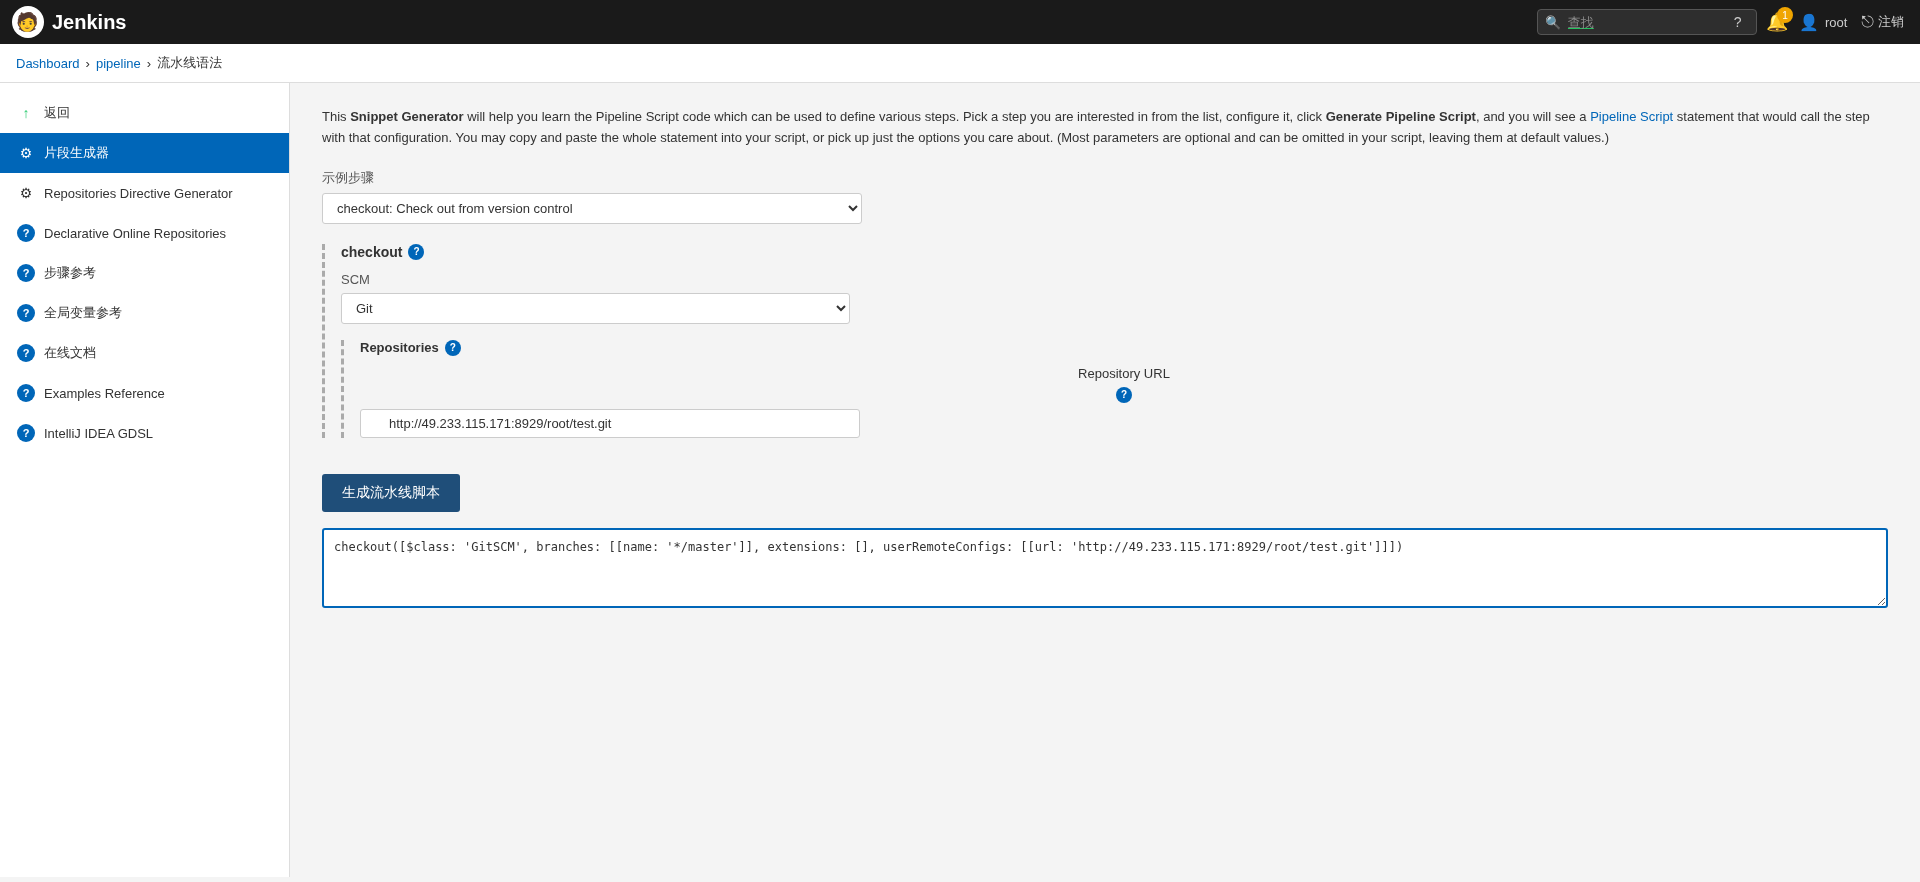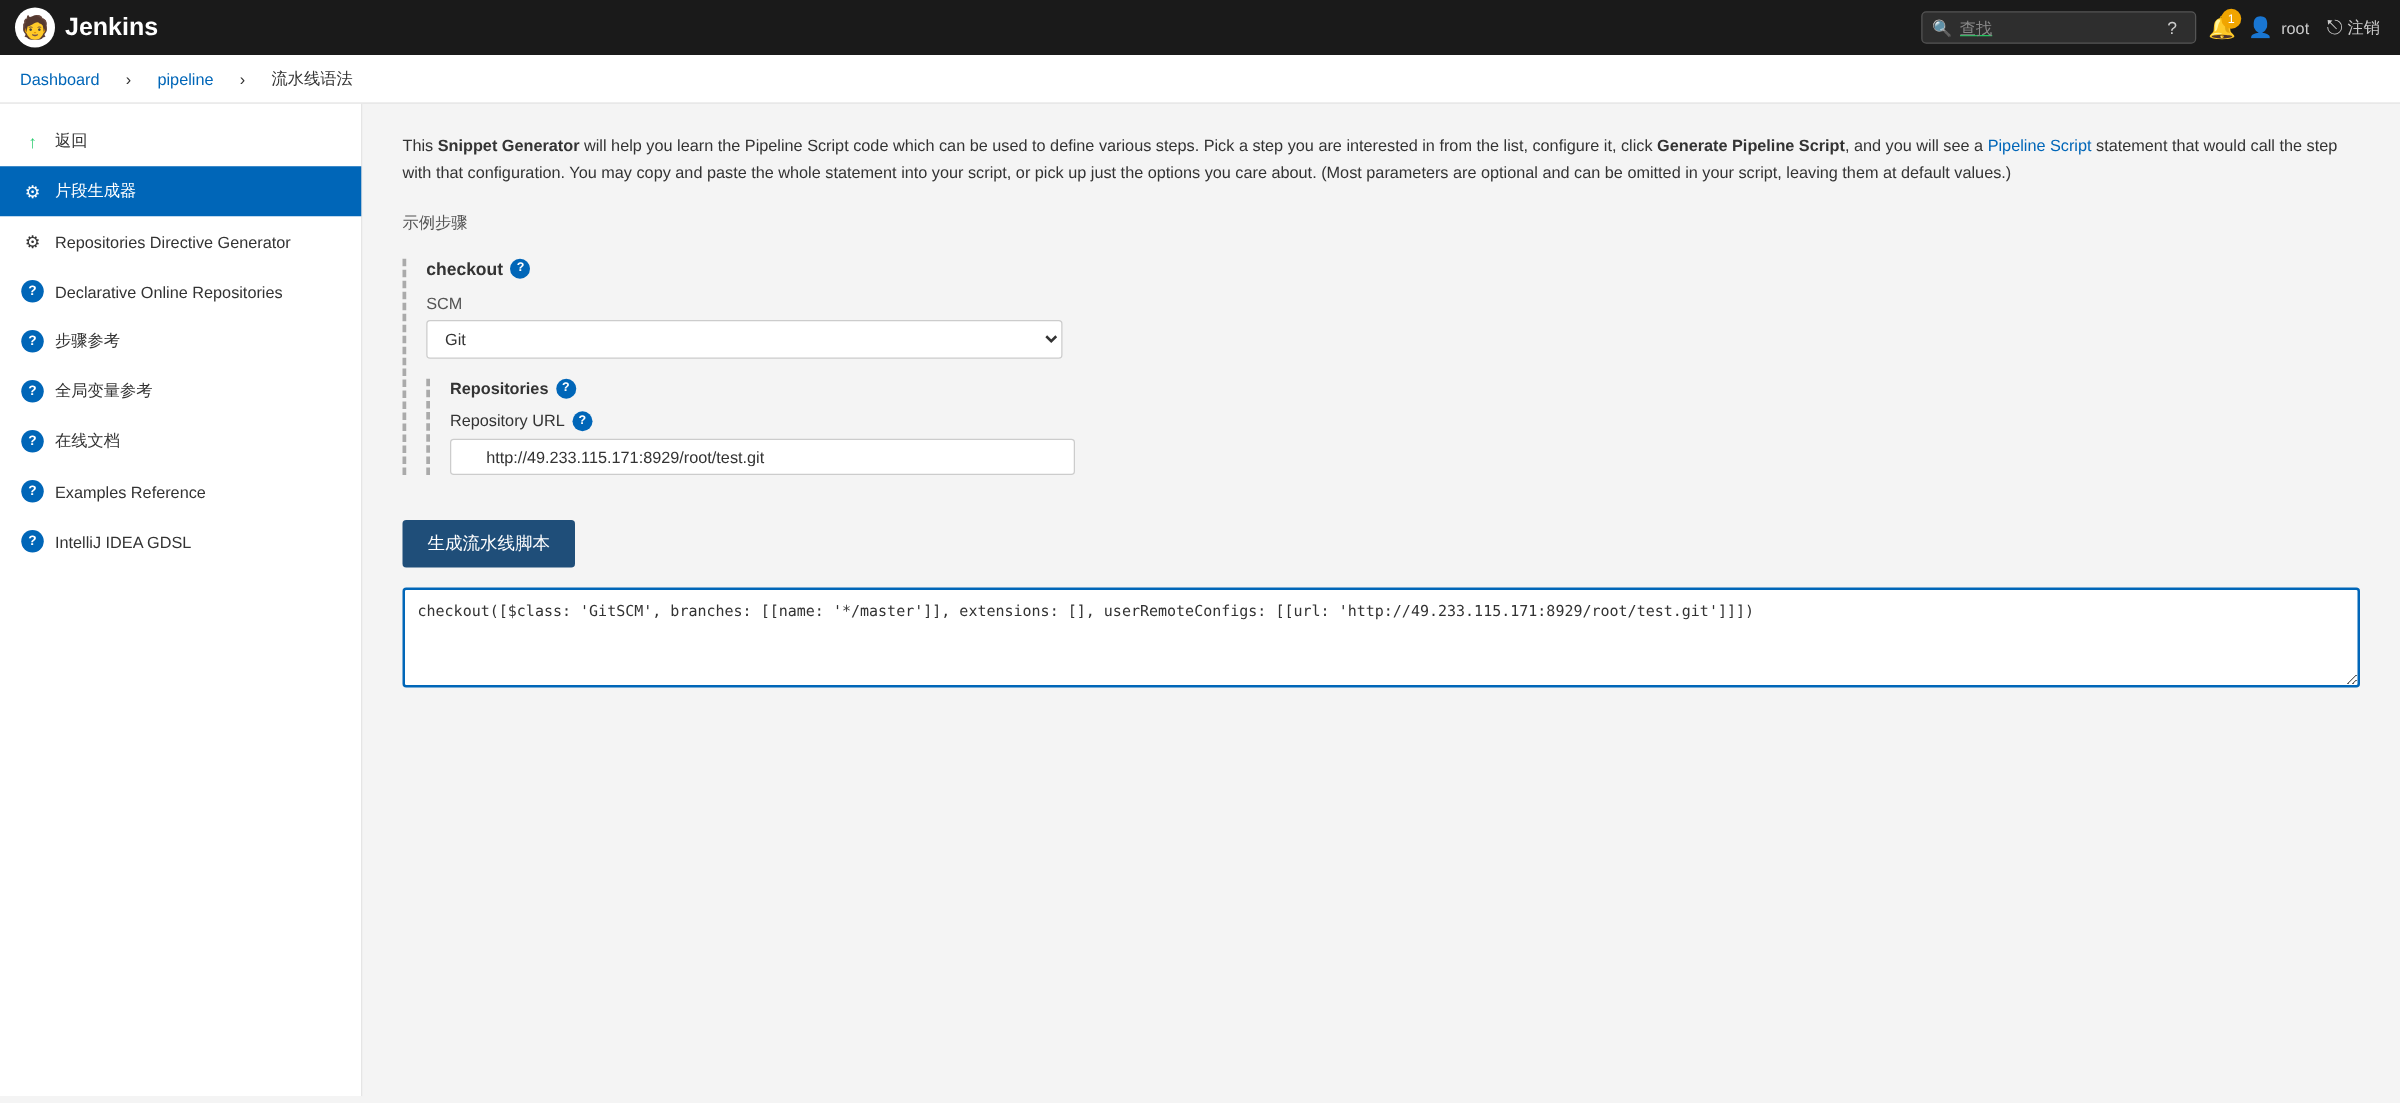--- a/index.html
+++ b/index.html
@@ -93,21 +93,21 @@
       padding: 0 4px;
     }
 
     
     .breadcrumb {
       background: #fff;
       padding: 10px 16px;
       border-bottom: 1px solid #ddd;
       display: flex;
       align-items: center;
-      gap: 21px;
+      gap: 6px;
       font-size: 13px;
     }
     .breadcrumb a { color: #0066b8; text-decoration: none; }
     .breadcrumb .current { color: #333; }
 
     
     .layout {
       display: flex;
       min-height: calc(100vh - 88px);
     }
@@ -274,20 +274,21 @@
       margin-bottom: 12px;
     }
 
     .repo-url-label {
       display: flex;
       align-items: center;
       gap: 6px;
       font-size: 13px;
       color: #333;
       margin-bottom: 6px;
+      flex-direction: column;
     }
 
     .repo-url-input {
       width: 500px;
       padding: 6px 28px;
       border: 1px solid #ccc;
       border-radius: 3px;
       font-size: 13px;
       color: #333;
       background: #fff;
@@ -406,20 +407,27 @@
     </a>
   </aside>
 
   <main class="main-content">
 
 
     <p class="intro-text">This <strong>Snippet Generator</strong> will help you learn the Pipeline Script code which can be used to define various steps. Pick a step you are interested in from the list, configure it, click <strong>Generate Pipeline Script</strong>, and you will see a <a href="#" style="color:#0066b8;text-decoration:none;">Pipeline Script</a> statement that would call the step with that configuration. You may copy and paste the whole statement into your script, or pick up just the options you care about. (Most parameters are optional and can be omitted in your script, leaving them at default values.)</p>
 
 
     <div class="field-label">示例步骤</div>
+    <select class="select-field">
+      <option>checkout: Check out from version control</option>
+      <option>sh: Shell Script</option>
+      <option>git: Git</option>
+      <option>build: Build a job</option>
+      <option>echo: Print Message</option>
+    </select>
 
     <div class="checkout-section">
       <div class="checkout-header">
         <span>checkout</span>
         <span class="help-icon">?</span>
       </div>
 
       <div class="scm-label">SCM</div>
       <select class="scm-select">
         <option>Git</option>

